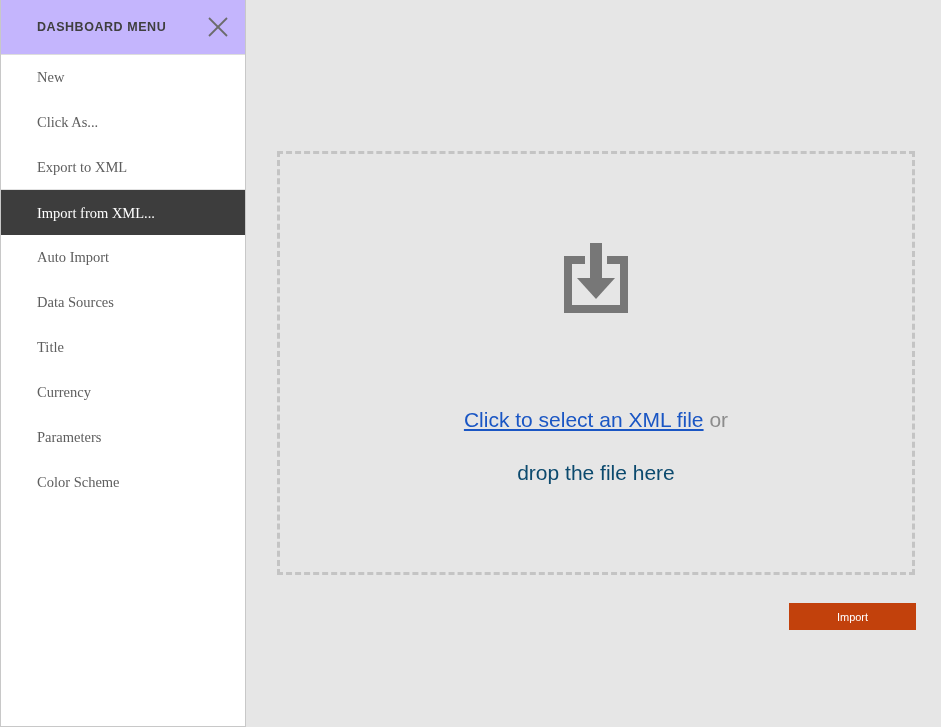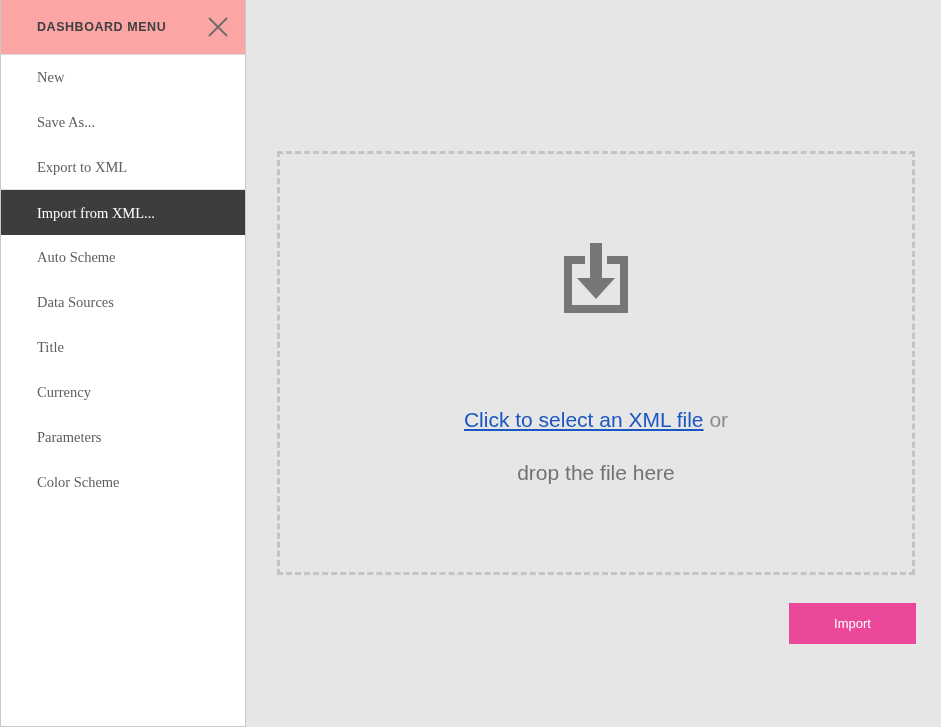--- a/index.html
+++ b/index.html
@@ -34,21 +34,21 @@
     border-right: 1px solid #c8c8c8;
     border-bottom: 1px solid #c8c8c8;
     display: flex;
     flex-direction: column;
     flex: 0 0 246px;
   }
 
   .sidebar-header {
     height: 55px;
     flex: 0 0 55px;
-    background: #fca5a5;
+    background: #c4b5fd;
     border-bottom: 1px solid #dddddd;
     display: flex;
     align-items: center;
     justify-content: space-between;
     padding: 0 12px 0 36px;
     box-sizing: border-box;
   }
 
   .sidebar-title {
     font-size: 12.5px;
@@ -166,33 +166,33 @@
   }
 
   .dz-link {
     color: #1a56c4;
     text-decoration: underline;
     cursor: pointer;
   }
 
   .dz-line2 {
     display: block;
-    color: #737373;
+    color: #0c4a6e;
     margin-top: 25px;
   }
 
   .import-btn {
     position: absolute;
     left: 543px;
     top: 603px;
     width: 127px;
-    height: 41px;
-    background: #ec4899;
+    height: 27px;
+    background: #c2410c;
     color: #ffffff;
-    font-size: 13px;
+    font-size: 11px;
     display: flex;
     align-items: center;
     justify-content: center;
     cursor: pointer;
     border: none;
     font-family: "Liberation Sans", sans-serif;
   }
 </style>
 </head>
 <body>
@@ -209,30 +209,30 @@
           <line x1="20" y1="2" x2="2" y2="20" stroke="#6b6b6b" stroke-width="1.8"></line>
         </svg>
       </span>
     </div>
 
     <div class="menu">
       <div class="menu-item">
         <span>New</span>
       </div>
       <div class="menu-item">
-        <span>Save As...</span>
+        <span>Click As...</span>
       </div>
       <div class="menu-item sep-below">
         <span>Export to XML</span>
       </div>
       <div class="menu-item selected">
         <span>Import from XML...</span>
       </div>
       <div class="menu-item">
-        <span>Auto Scheme</span>
+        <span>Auto Import</span>
       </div>
       <div class="menu-item">
         <span>Data Sources</span>
       </div>
       <div class="menu-item">
         <span>Title</span>
       </div>
       <div class="menu-item">
         <span>Currency</span>
       </div>

